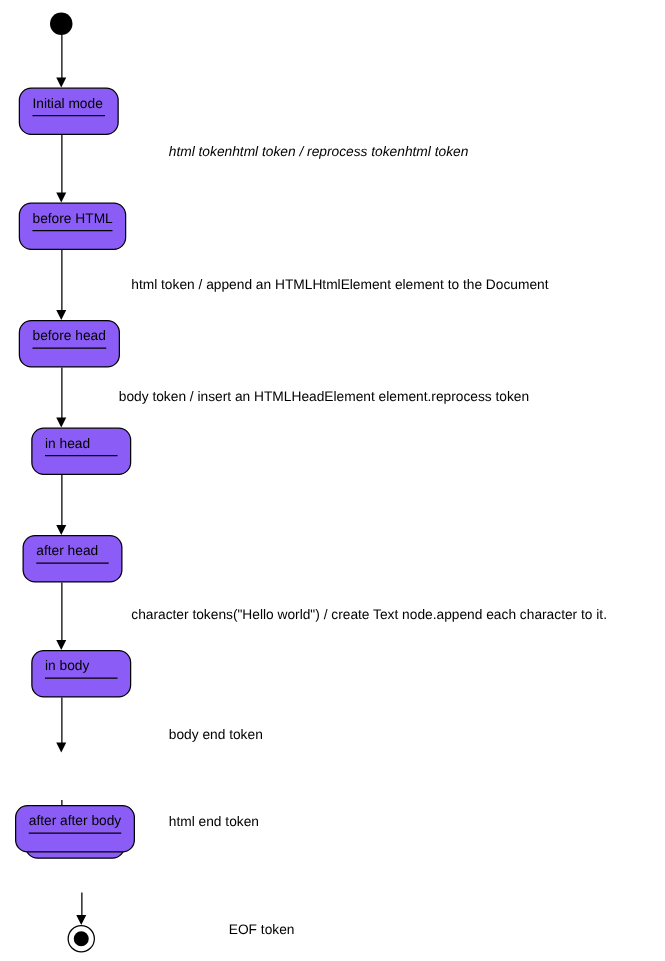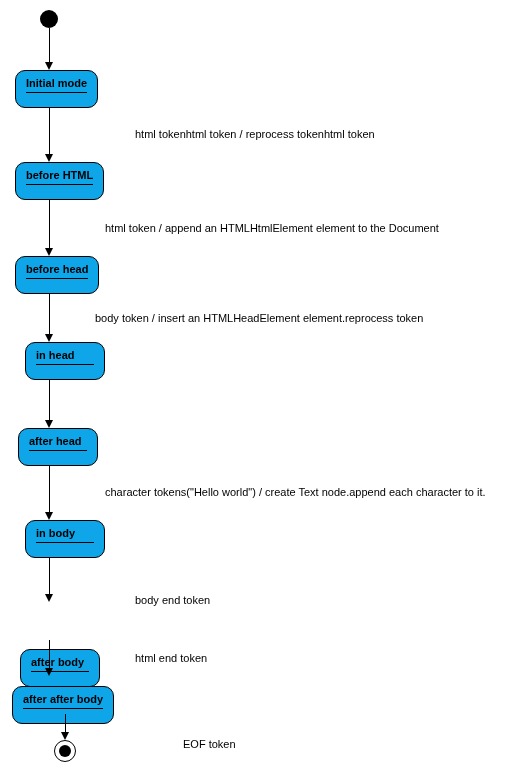--- a/index.html
+++ b/index.html
@@ -38,24 +38,23 @@
       content: '';
       width: 12px;
       height: 12px;
       background: #000;
       border-radius: 50%;
     }
     .state {
       position: absolute;
       border: 1px solid #000;
       border-radius: 10px;
-      background: #0ea5e9;
+      background: #8b5cf6;
       padding: 6px 10px 14px 10px;
       min-width: 80px;
-      font-weight: bold;
     }
     .state-label {
       font-size: 11px;
       white-space: nowrap;
       padding-bottom: 3px;
       border-bottom: 1px solid #000;
     }
     .transition-label {
       position: absolute;
       font-size: 11px;
@@ -84,21 +83,21 @@
 
   <div class="arrow-line" style="left:49px; top:28px; height:36px;"></div>
   <div class="arrow-head" style="left:45px; top:62px;"></div>
 
   <div class="state" style="left:15px; top:70px;">
     <div class="state-label">Initial mode</div>
   </div>
 
   <div class="arrow-line" style="left:49px; top:108px; height:48px;"></div>
   <div class="arrow-head" style="left:45px; top:154px;"></div>
-  <div class="transition-label" style="left:135px; top:128px;">html tokenhtml token / reprocess tokenhtml token</div>
+  <div class="transition-label" style="left:135px; top:116px;font-style:italic;">html tokenhtml token / reprocess tokenhtml token</div>
 
   <div class="state" style="left:15px; top:162px;">
     <div class="state-label">before HTML</div>
   </div>
 
   <div class="arrow-line" style="left:49px; top:200px; height:50px;"></div>
   <div class="arrow-head" style="left:45px; top:248px;"></div>
   <div class="transition-label" style="left:105px; top:222px;">html token / append an HTMLHtmlElement element to the Document</div>
 
   <div class="state" style="left:15px; top:256px;">
@@ -123,31 +122,31 @@
   <div class="arrow-line" style="left:49px; top:466px; height:48px;"></div>
   <div class="arrow-head" style="left:45px; top:512px;"></div>
   <div class="transition-label" style="left:105px; top:486px;">character tokens("Hello world") / create Text node.append each character to it.</div>
 
   <div class="state" style="left:25px; top:520px;">
     <div class="state-label">in body</div>
   </div>
 
   <div class="arrow-line" style="left:49px; top:558px; height:38px;"></div>
   <div class="arrow-head" style="left:45px; top:594px;"></div>
-  <div class="transition-label" style="left:135px; top:594px;">body end token</div>
+  <div class="transition-label" style="left:135px; top:582px;">body end token</div>
 
   <div class="state" style="left:20px; top:602px;margin-top:47px;">
     <div class="state-label">after body</div>
   </div>
 
   <div class="arrow-line" style="left:49px; top:640px; height:30px;"></div>
   <div class="arrow-head" style="left:45px; top:668px;"></div>
   <div class="transition-label" style="left:135px; top:652px;text-align:right;">html end token</div>
 
-  <div class="state" style="left:12px; top:686px;">
+  <div class="state" style="left:12px; top:644px;">
     <div class="state-label">after after body</div>
   </div>
 
   <div class="arrow-line" style="left:65px; top:714px; height:20px;"></div>
   <div class="arrow-head" style="left:61px; top:732px;"></div>
   <div class="transition-label" style="left:135px; top:738px;padding-left:48px;">EOF token</div>
 
   <div class="end-node" style="left:54px; top:740px;"></div>
 
 </div>

